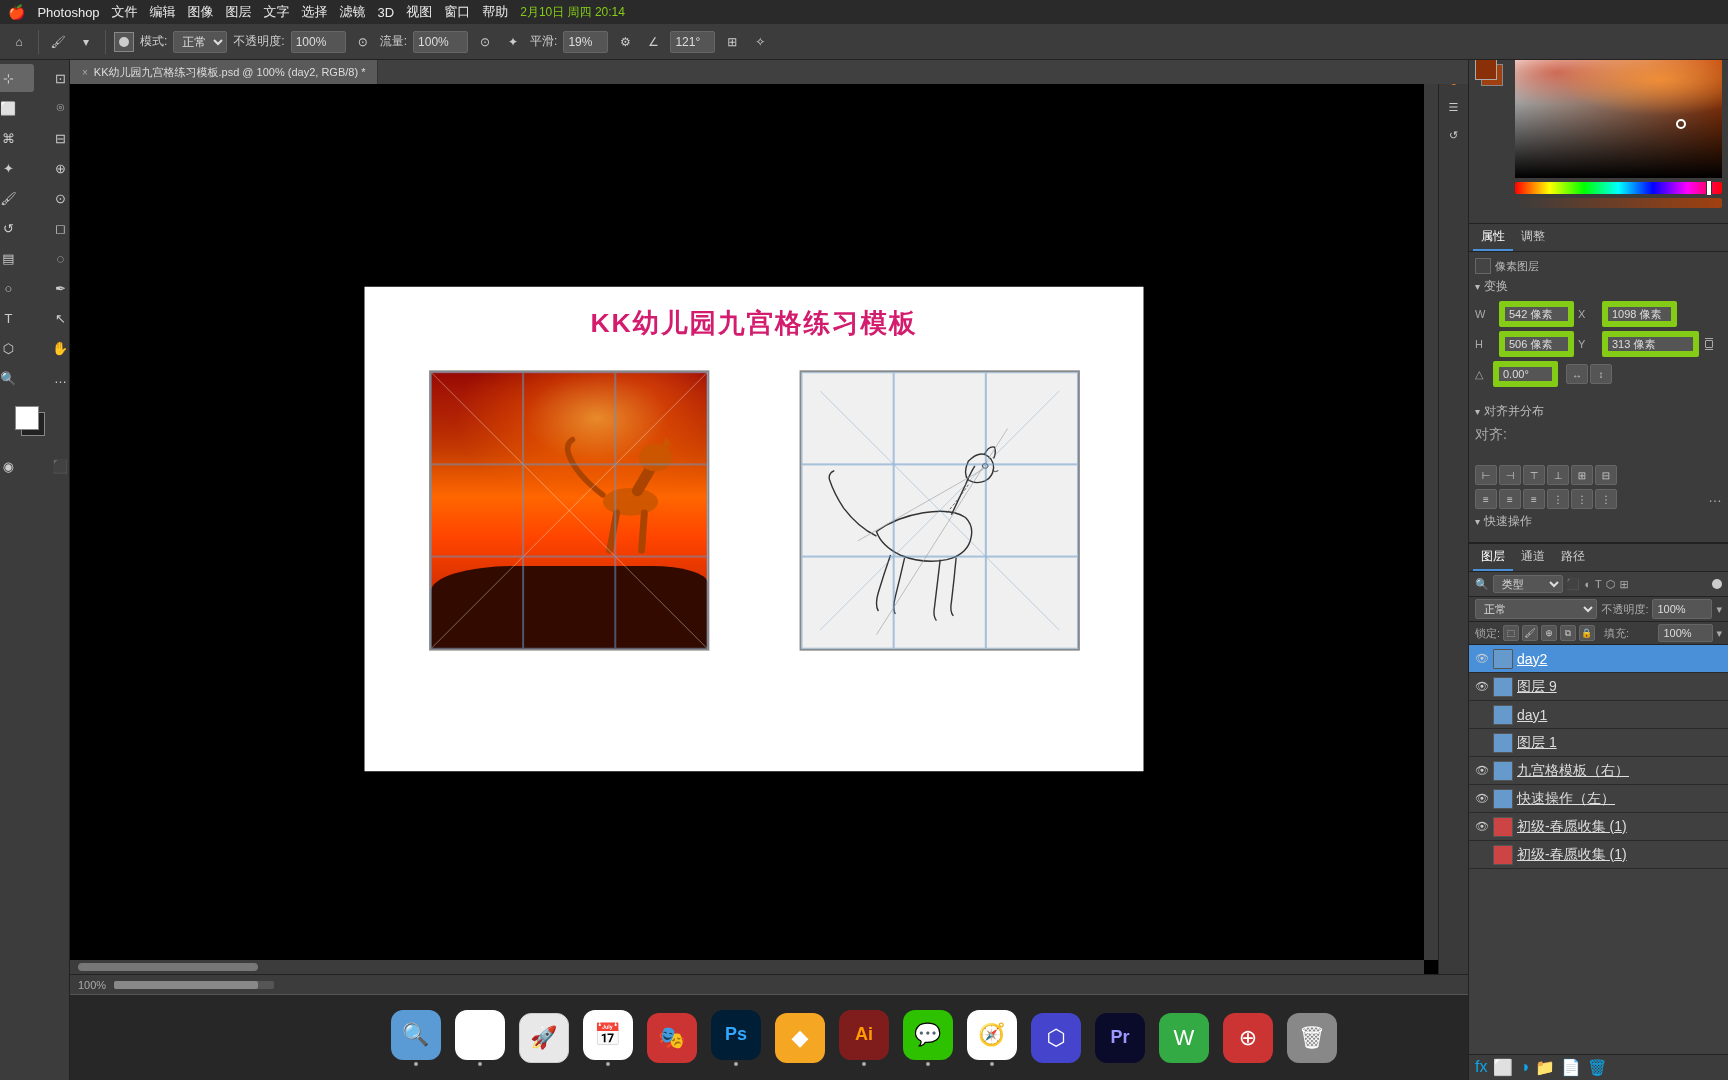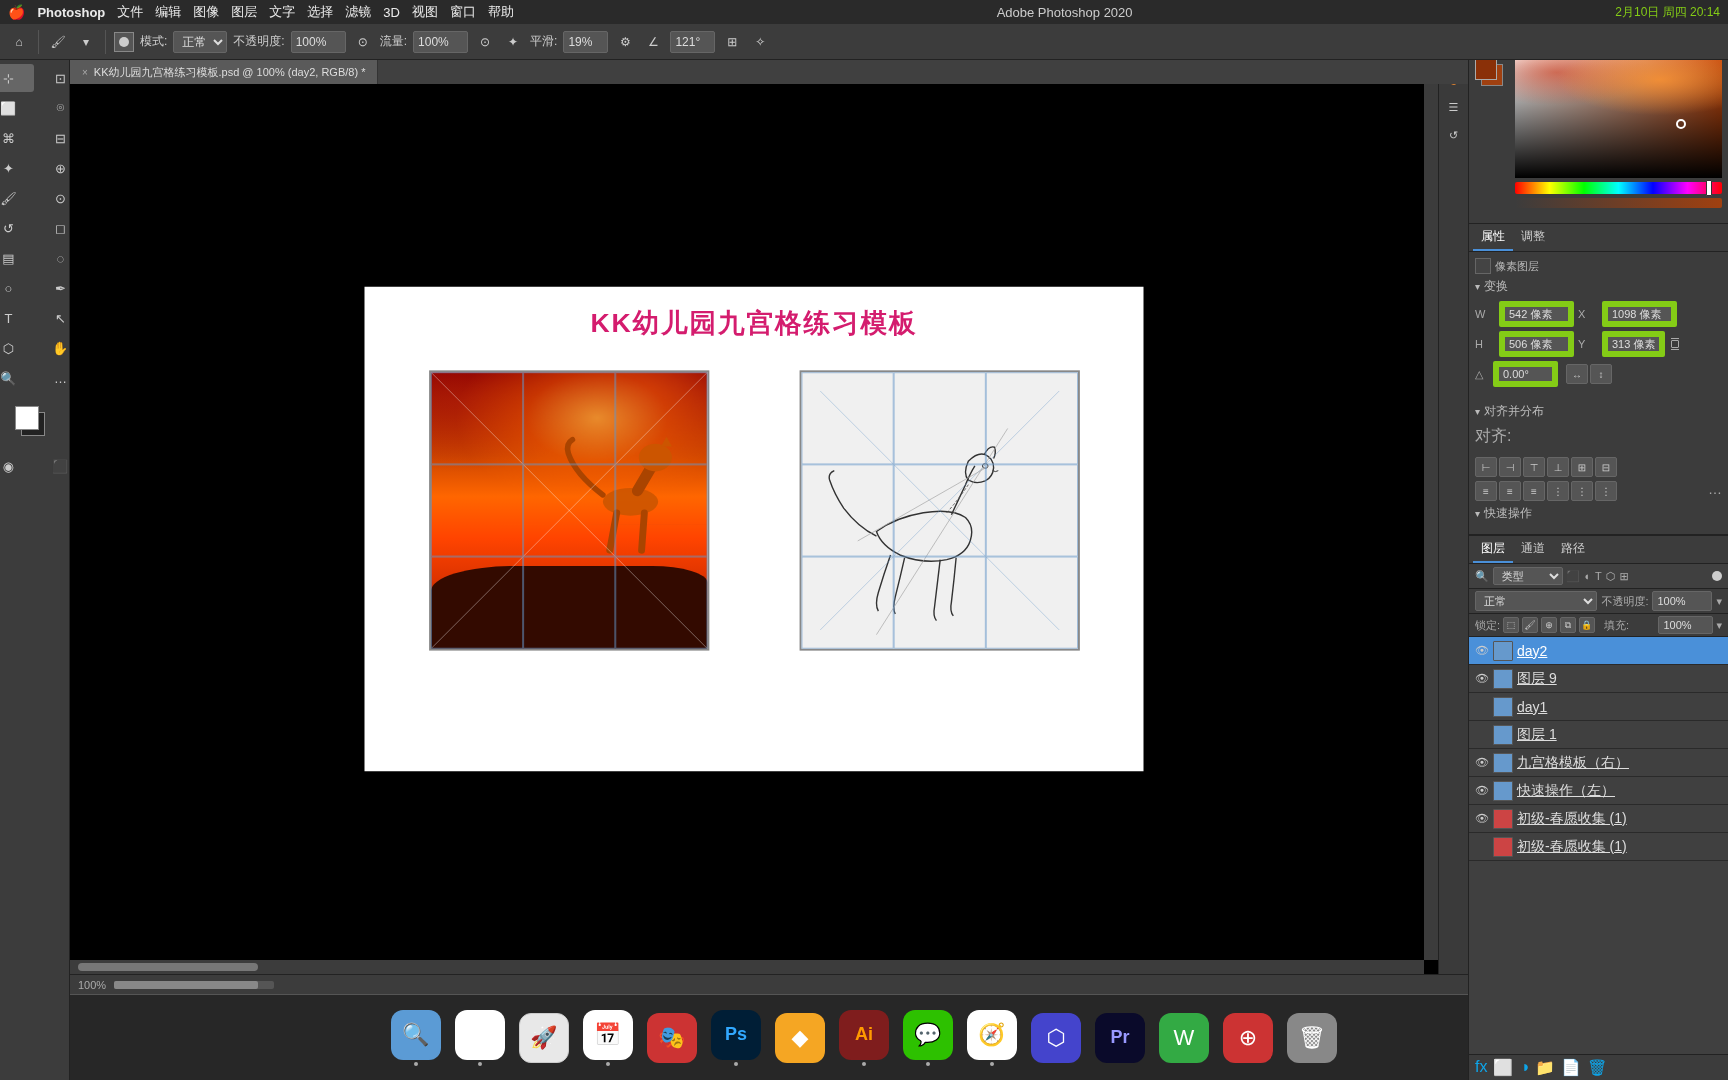--- a/index.html
+++ b/index.html
@@ -20,21 +20,21 @@
       display: flex;
       align-items: center;
       padding: 0 8px;
       gap: 12px;
       position: absolute;
       top: 0; left: 0;
       z-index: 100;
     }
     .apple-icon { font-size: 14px; color: #fff; }
     .menu-item { font-size: 13px; color: #fff; opacity: 0.9; cursor: pointer; }
-    .menu-item.bold { font-weight: 700; }
+    .menu-item.bold { font-weight: 400; }
     .menu-bar-center { flex: 1; text-align: center; font-size: 13px; color: #ccc; }
     .menu-bar-right { display: flex; align-items: center; gap: 8px; font-size: 12px; color: #84cc16; }
 
     
     .ps-toolbar {
       width: 100%;
       height: 36px;
       background: #3c3c3c;
       position: absolute;
       top: 24px; left: 0;
@@ -492,21 +492,20 @@
   <span class="menu-item">编辑</span>
   <span class="menu-item">图像</span>
   <span class="menu-item">图层</span>
   <span class="menu-item">文字</span>
   <span class="menu-item">选择</span>
   <span class="menu-item">滤镜</span>
   <span class="menu-item">3D</span>
   <span class="menu-item">视图</span>
   <span class="menu-item">窗口</span>
   <span class="menu-item">帮助</span>
-  <div class="menu-bar-center">Adobe Photoshop 2020</div>
   <div class="menu-bar-right">
     <span>2月10日 周四 20:14</span>
   </div>
 </div>
 
 <div class="ps-toolbar">
   <div class="tool-icon">⌂</div>
   <div class="toolbar-divider"></div>
   <div class="tool-icon">🖌</div>
   <div class="tool-icon">▾</div>
@@ -650,21 +649,21 @@
       <div class="prop-row">
         <span class="prop-label">W</span>
         <input class="prop-value" value="542 像素" style="width: 75px;">
         <span class="prop-label">X</span>
         <input class="prop-value" value="1098 像素" style="width: 75px;">
       </div>
       <div class="prop-row">
         <span class="prop-label">H</span>
         <input class="prop-value" value="506 像素" style="width: 75px;">
         <span class="prop-label">Y</span>
-        <input class="prop-value" value="313 像素" style="width: 63px;">
+        <input class="prop-value" value="313 像素" style="width: 97px;">
         <div style="display:flex;flex-direction:column;gap:1px;margin-left:2px;">
           <div style="width:8px;height:1px;background:#aaa;"></div>
           <div style="width:8px;height:8px;border:1px solid #aaa;border-radius:1px;"></div>
           <div style="width:8px;height:1px;background:#aaa;"></div>
         </div>
       </div>
       <div class="prop-row">
         <span class="prop-label" style="width:14px;">△</span>
         <input class="prop-value" value="0.00°" style="width: 65px;">
         <div style="display:flex;gap:2px;margin-left:4px;">
@@ -672,21 +671,21 @@
           <div class="align-btn">↕</div>
         </div>
       </div>
     </div>
 
     <div class="align-section">
       <div class="section-header">
         <span class="arrow">▾</span>
         <span>对齐并分布</span>
       </div>
-      <div style="font-size:16px;color:#aaa;margin-bottom:10px;">对齐:</div>
+      <div style="font-size:14px;color:#aaa;margin-bottom:21px;">对齐:</div>
       <div class="align-row">
         <div class="align-btn">⊢</div>
         <div class="align-btn">⊣</div>
         <div class="align-btn">⊤</div>
         <div class="align-btn">⊥</div>
         <div class="align-btn">⊞</div>
         <div class="align-btn">⊟</div>
       </div>
       <div class="align-row">
         <div class="align-btn">≡</div>

